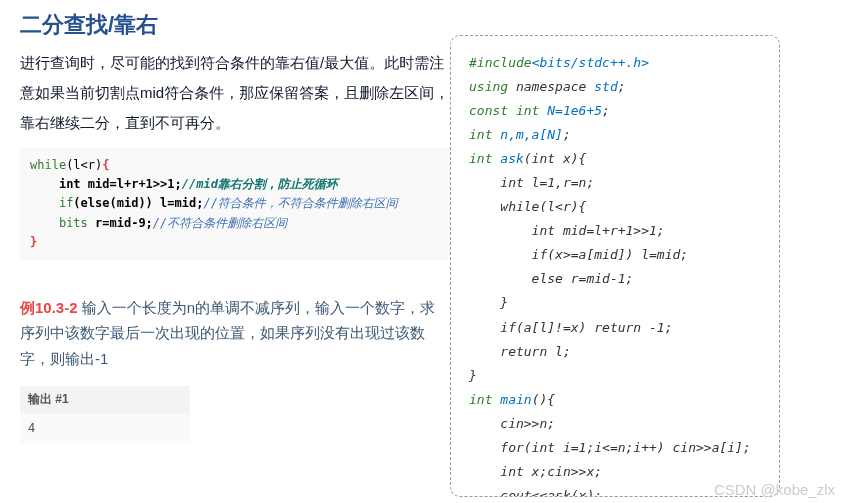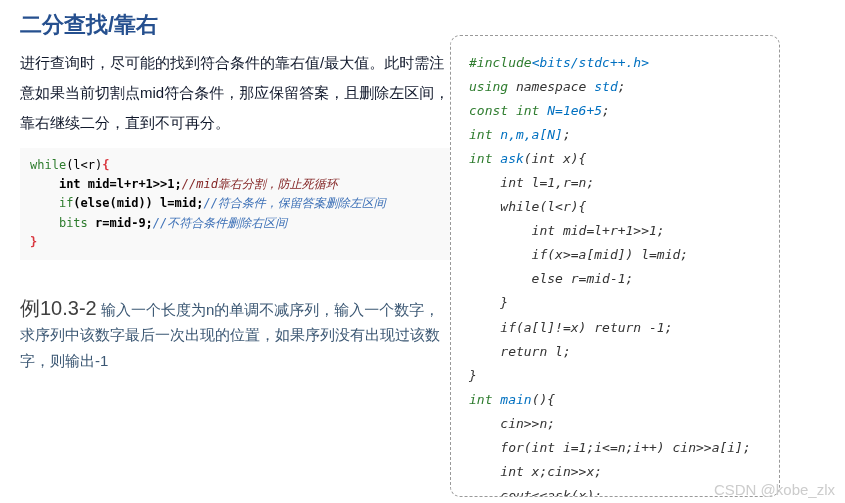--- a/index.html
+++ b/index.html
@@ -11,65 +11,69 @@
     position: relative;
     overflow: hidden;
   }
   .container { display: flex; padding: 0 20px; }
   .left { width: 430px; padding-top: 5px; }
   .right { width: 330px; padding-top: 35px; font-style: italic; }
   .title { color: #26508f; font-size: 22px; font-weight: bold; margin: 5px 0 8px; }
   .para { color: #0f172a; font-size: 15px; line-height: 2.0; margin: 0 0 10px; }
   .snippet { background: #f9f9f9; padding: 8px 10px; font-family: "SimSun", Consolas, monospace; font-size: 12px; line-height: 1.6; white-space: pre; margin-bottom: 35px; }
   .example { margin-bottom: 15px; }
-  .ex-label { color: #404040; font-weight: normal; font-size: 20px; }
+  .ex-label { color: #ef4444; font-weight: bold; font-size: 15px; }
   .ex-text { color: #3b5773; font-size: 15px; line-height: 1.7; }
   .io-row { display: flex; gap: 40px; }
   .io-col { width: 170px; }
   .io-head { background: #f3f3f3; color: #555; font-size: 12px; padding: 5px 8px; font-weight: bold; }
   .io-body { background: #fafafa; color: #555; font-size: 12px; padding: 6px 8px; white-space: pre; font-family: Consolas, monospace; line-height: 1.5; }
   .code-box {
     border: 1px dashed #999;
     border-radius: 10px;
     padding: 15px 18px;
     font-family: "SimSun", Consolas, monospace;
     font-size: 13px;
     line-height: 1.85;
     color: #333;
     white-space: pre;
     height: 430px;
     overflow: hidden;
   }
   
   .kw { color: #2e7c2e; }        
   .pp { color: #0070c0; }
-  .cmt { color: #7f1d1d; font-style: italic; }
+  .cmt { color: #0f766e; font-style: italic; font-weight: bold; }
   .cmtblue { color: #3b6fb6; font-style: italic; }
   .brace { color: #d9363e; font-weight: bold; }
   .csdn-mark { position: absolute; bottom: 5px; right: 10px; font-size: 15px; color: #ccc; }
 </style>
 </head>
 <body>
 
 <div class="container">
   <div class="left">
     <div class="title">二分查找/靠右</div>
     <p class="para">进行查询时，尽可能的找到符合条件的靠右值/最大值。此时需注意如果当前切割点mid符合条件，那应保留答案，且删除左区间，靠右继续二分，直到不可再分。</p>
 
     <div class="snippet"><span class="kw">while</span><span>(l&lt;r)</span><span class="brace">{</span>
     <b>int mid=l+r+1&gt;&gt;1;</b><span class="cmt">//mid靠右分割，防止死循环</span>
-    <span class="kw">if</span><b>(else(mid)) l=mid;</b><span class="cmtblue">//符合条件，保留答案删除左区间</span>
+    <span class="kw">if</span><b>(else(mid)) l=mid;</b><span class="cmtblue">//符合条件，不符合条件删除右区间</span>
     <span class="kw">bits</span><b> r=mid-9;</b><span class="cmtblue">//不符合条件删除右区间</span>
 <span class="brace">}</span></div>
 
     <div class="example">
       <span class="ex-label">例10.3-2</span><span class="ex-text"> 输入一个长度为n的单调不减序列，输入一个数字，求序列中该数字最后一次出现的位置，如果序列没有出现过该数字，则输出-1</span>
     </div>
 
     <div class="io-row">
+      <div class="io-col">
+        <div class="io-head">输出 #1</div>
+        <div class="io-body">4</div>
+      </div>
     </div>
   </div>
 
   <div class="right">
     <div class="code-box"><span class="kw">#include</span><span class="pp">&lt;bits/stdc++.h&gt;</span>
 <span class="kw">using</span><span> namespace </span><span class="pp">std</span><span>;</span>
 <span class="kw">const int </span><span class="pp">N=1e6+5</span><span>;</span>
 <span class="kw">int </span><span class="pp">n,m,a[N]</span><span>;</span>
 <span class="kw">int </span><span class="pp">ask</span><span>(int x)</span><span>{</span>
 <span>    int l=1,r=n;</span>

